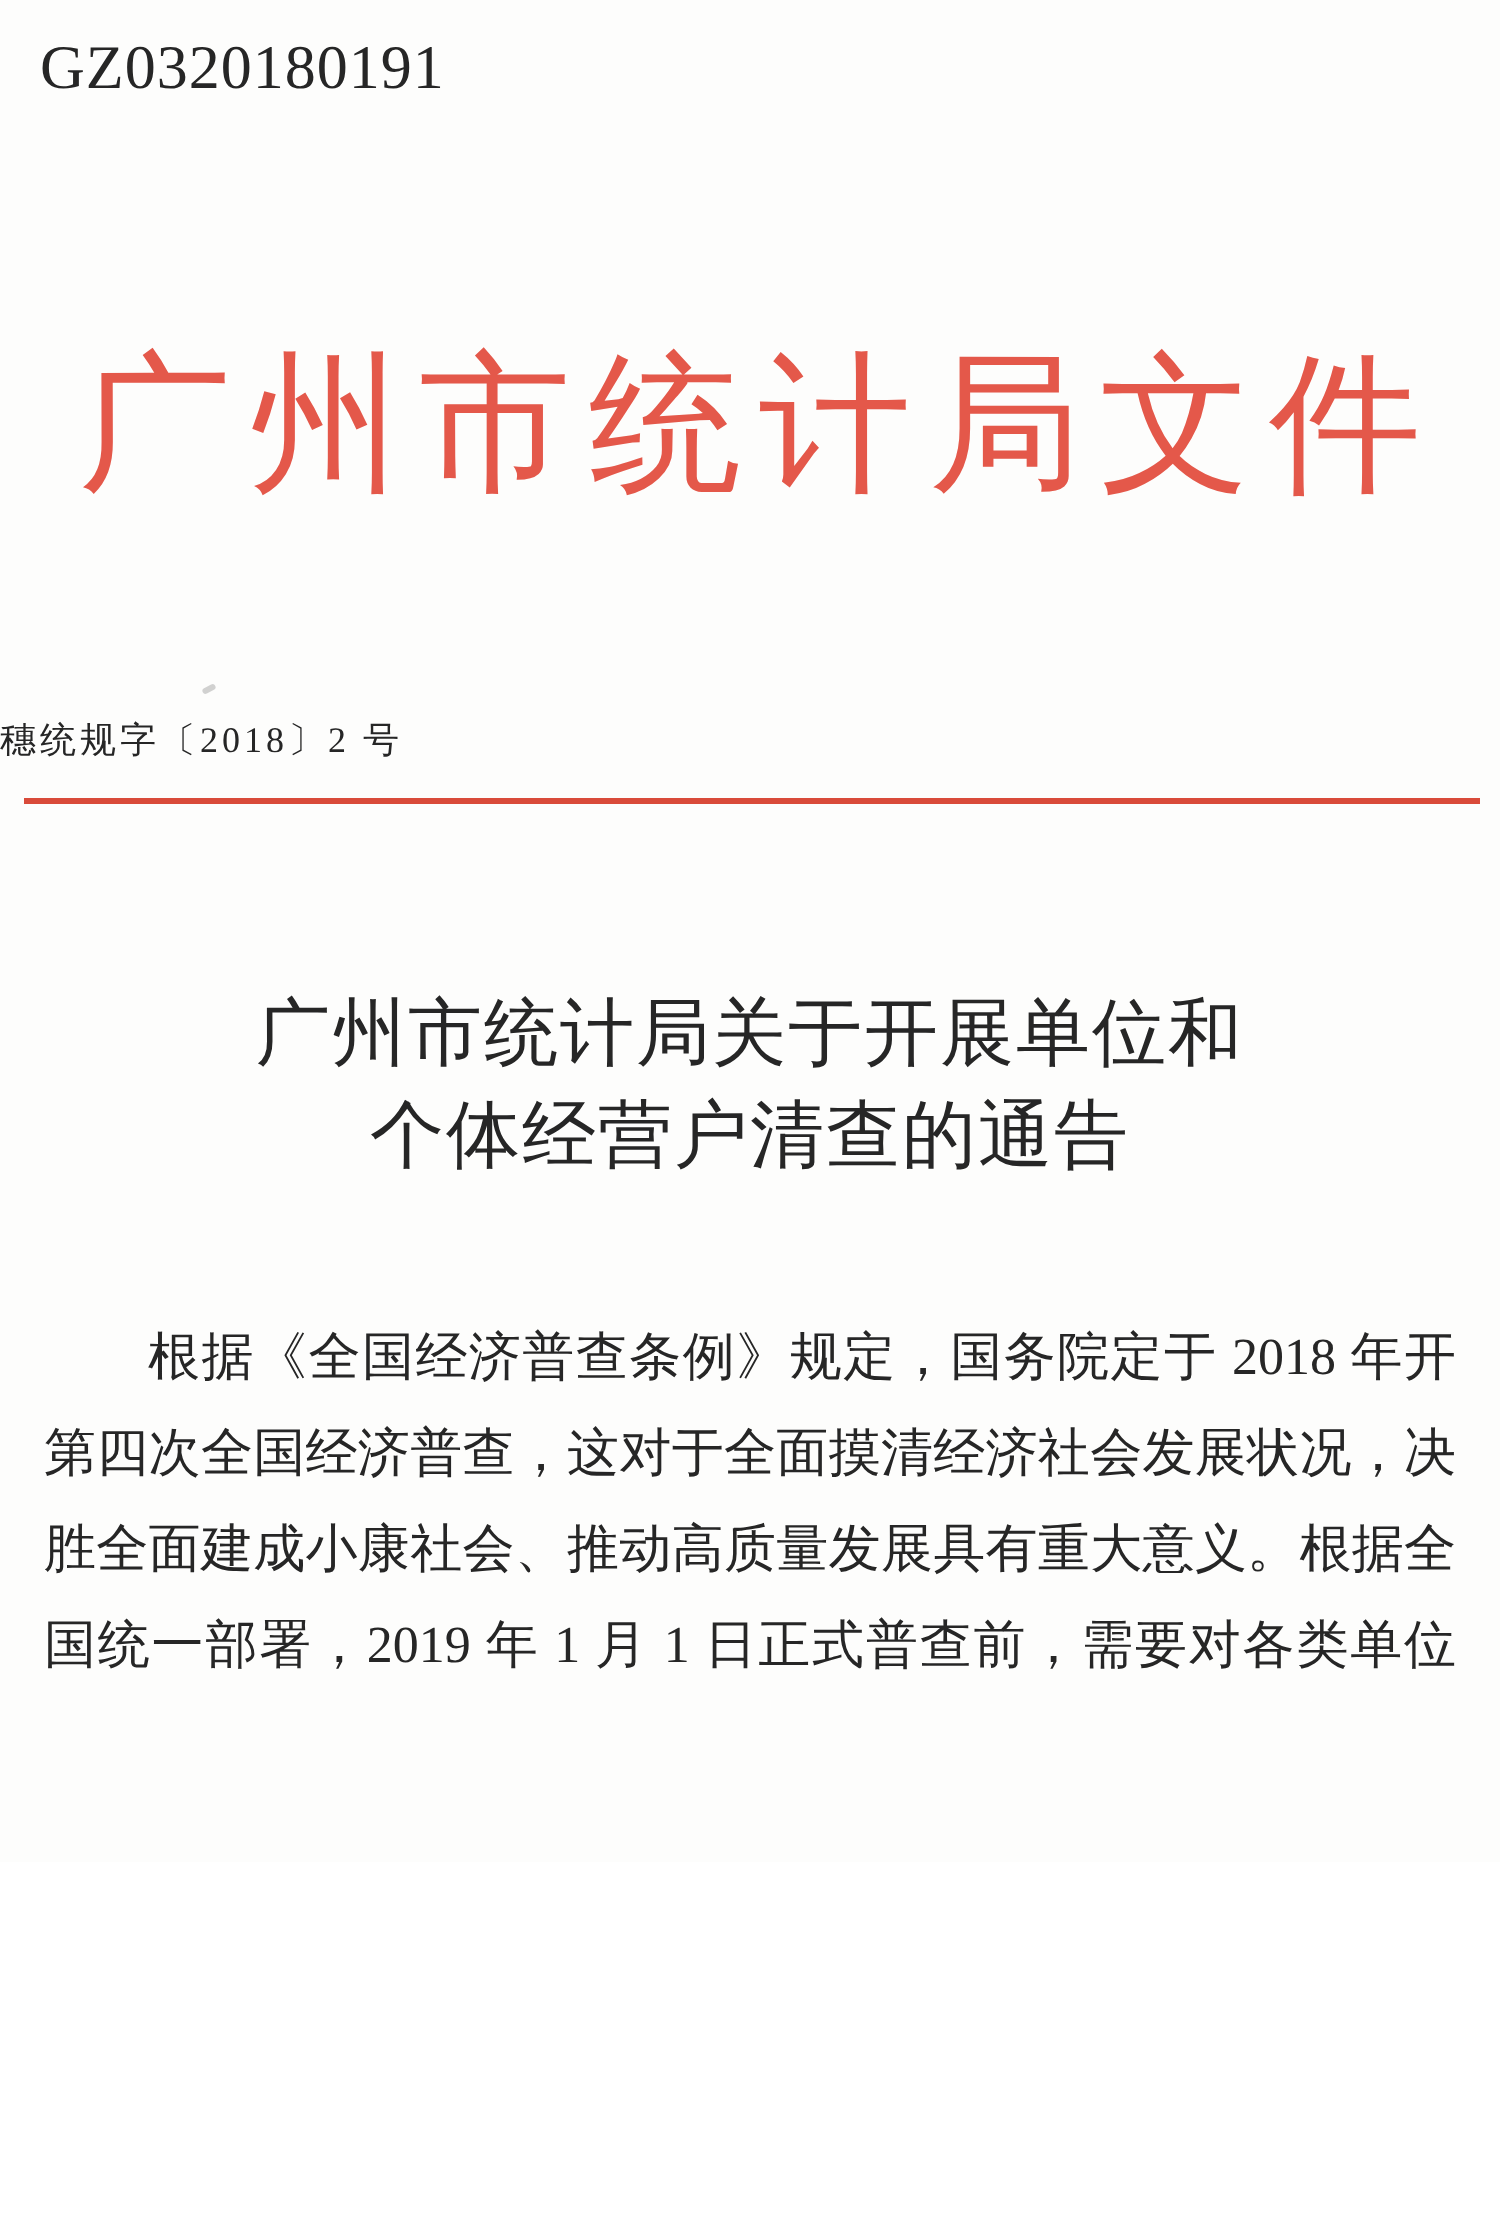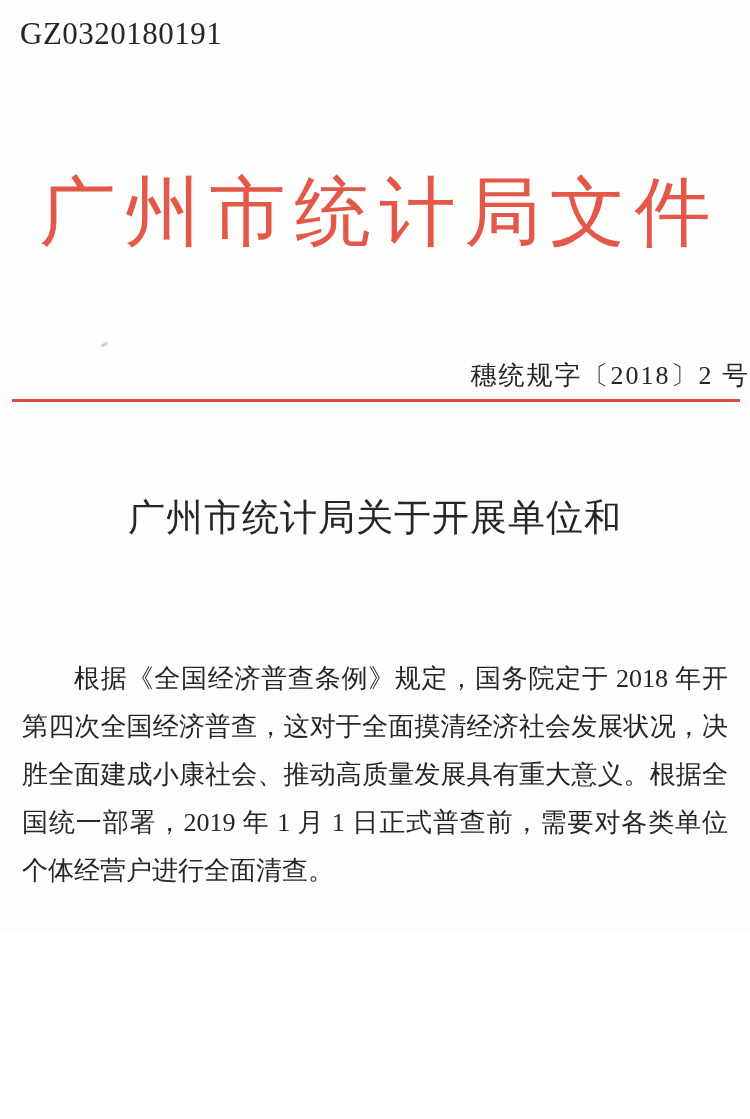--- a/index.html
+++ b/index.html
@@ -32,22 +32,22 @@
     letter-spacing: 9px;
     padding-left: 9px;
     color: var(--banner-red, #e4584a);
     white-space: nowrap;
   }
   .doc-number {
     position: absolute;
     top: 358px;
     left: 0;
     width: 100%;
-    text-align: right;
-    font-size: 26px;
+    text-align: left;
+    font-size: 18px;
     letter-spacing: 2px;
   }
   .red-rule {
     position: absolute;
     top: 399px;
     left: 12px;
     right: 10px;
     height: 3px;
     background: var(--rule-red, #d94b3a);
   }
@@ -107,25 +107,25 @@
   <div class="banner-title">广州市统计局文件</div>
 
   <div class="scan-artifact"></div>
 
   <div class="doc-number">穗统规字〔2018〕2 号</div>
 
   <div class="red-rule"></div>
 
   <div class="doc-title">
     <div>广州市统计局关于开展单位和</div>
+    <div>个体经营户清查的通告</div>
   </div>
 
   <div class="body-block">
     <div class="bodyline indent just">根据《全国经济普查条例》规定，国务院定于 2018 年开展</div>
     <div class="bodyline just">第四次全国经济普查，这对于全面摸清经济社会发展状况，决</div>
     <div class="bodyline just">胜全面建成小康社会、推动高质量发展具有重大意义。根据全</div>
     <div class="bodyline just">国统一部署，2019 年 1 月 1 日正式普查前，需要对各类单位和</div>
-    <div class="bodyline">个体经营户进行全面清查。</div>
   </div>
 
   <div class="page-number">— 1 —</div>
 
 </div>
 
 </body></html>

